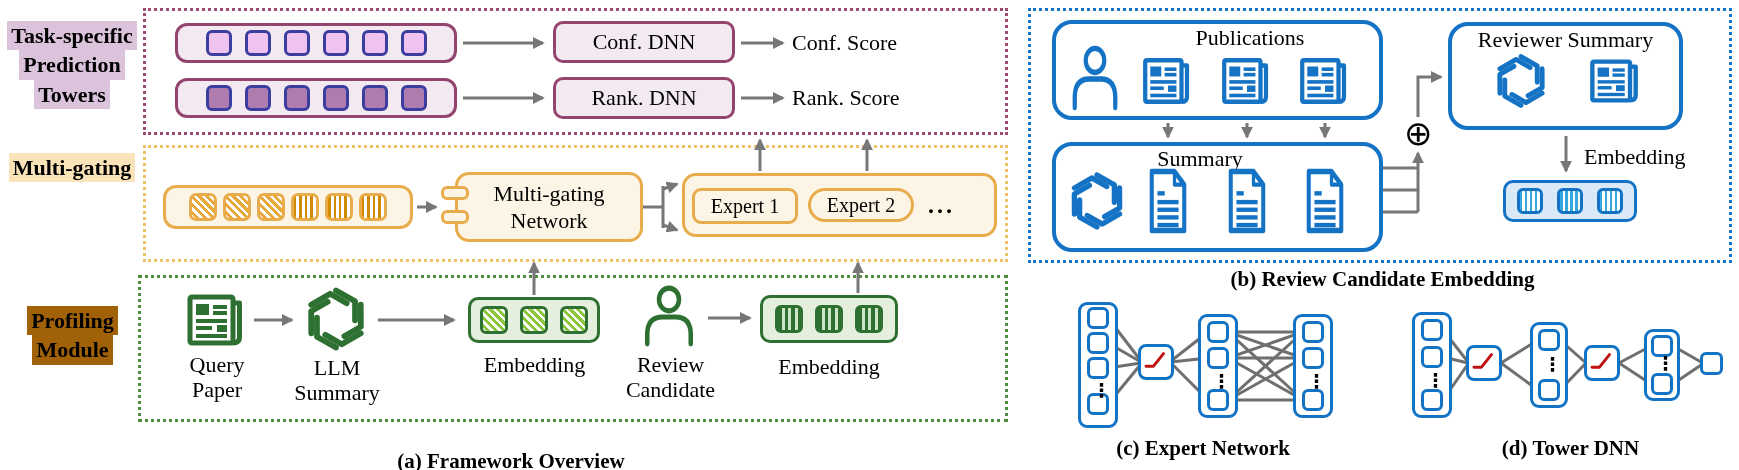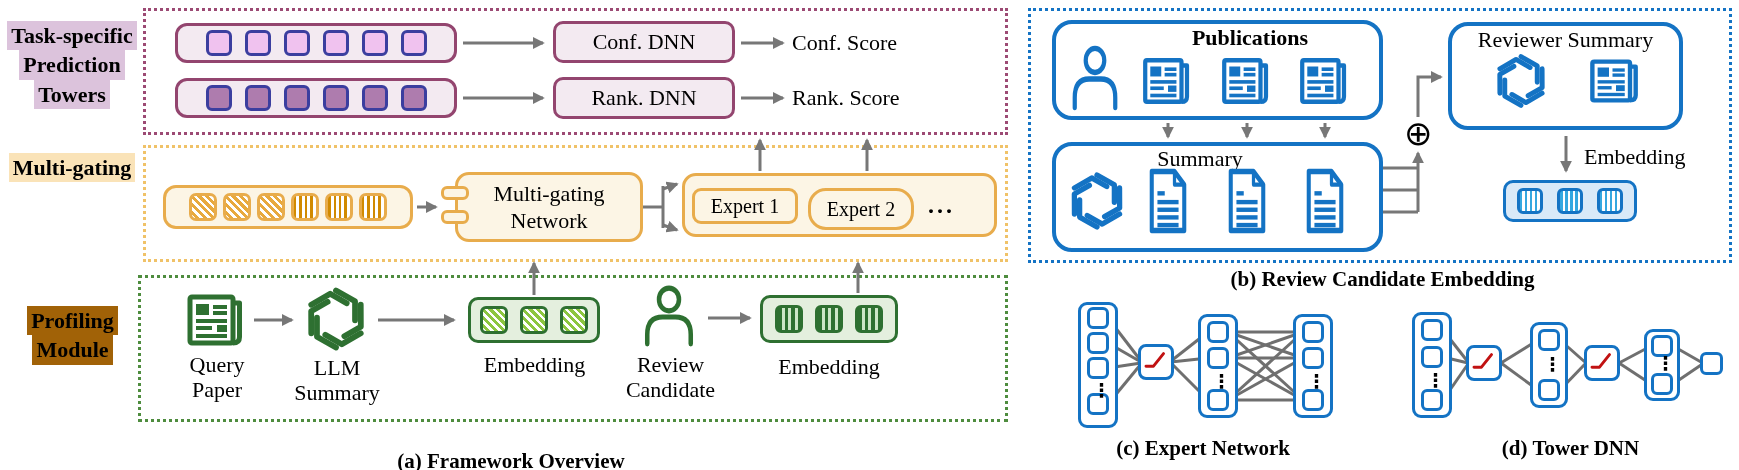--- a/index.html
+++ b/index.html
@@ -243,21 +243,21 @@
     <div class="msq msq-vert"></div>
   </div>
   <div class="obox" style="left:455px; top:172px; width:188px; height:70px; display:flex; flex-direction:column; align-items:center; justify-content:center; font:22px 'Liberation Serif',serif; line-height:1.25;">
     <span>Multi-gating</span>
     <span>Network</span>
   </div>
   <div class="gate-tab" style="left:441px; top:186px;"></div>
   <div class="gate-tab" style="left:441px; top:210px;"></div>
   <div class="obox" style="left:682px; top:173px; width:315px; height:64px;"></div>
   <div class="obox" style="left:692px; top:188px; width:106px; height:36px; border-radius:9px; display:flex; align-items:center; justify-content:center; font:20px 'Liberation Serif',serif;">Expert 1</div>
-  <div class="obox" style="left:808px; top:188px; width:106px; height:42px; border-radius:18px; display:flex; align-items:center; justify-content:center; font:20px 'Liberation Serif',serif;">Expert 2</div>
+  <div class="obox" style="left:808px; top:188px; width:106px; height:34px; border-radius:18px; display:flex; align-items:center; justify-content:center; font:20px 'Liberation Serif',serif;">Expert 2</div>
   <div class="hdots" style="left:928px; top:192px;">...</div>
 
   <div class="iconbox" style="left:185px; top:288px; color:#2E7031;">
     <svg width="64" height="64">
         <use href="#sym-news"></use>
       </svg>
   </div>
   <div class="plabel" style="left:158px; top:352px; width:118px;">
     <span>Query</span><br>
     <span>Paper</span>
@@ -289,21 +289,21 @@
   <div class="gstrip" style="left:760px; top:295px; width:138px; height:48px;">
     <div class="gsq gsq-vert"></div>
     <div class="gsq gsq-vert"></div>
     <div class="gsq gsq-vert"></div>
   </div>
   <div class="plabel" style="left:765px; top:354px; width:128px;">Embedding</div>
 
   <div class="cap" style="left:356px; top:434px; width:310px;margin-top:15px;">(a) Framework Overview</div>
 
   <div class="bluebox" style="left:1052px; top:20px; width:331px; height:100px;"></div>
-  <div class="btitle" style="left:1160px; top:25px; width:180px;font-weight:bold;">Publications</div>
+  <div class="btitle" style="left:1160px; top:25px; width:180px;">Publications</div>
   <div class="iconbox" style="left:1068px; top:44px; color:#1473C4;">
     <svg width="54" height="70" viewBox="0 0 64 64" preserveAspectRatio="none">
         <use href="#sym-person"></use>
       </svg>
   </div>
   <div class="iconbox" style="left:1141px; top:52px; color:#1473C4;">
     <svg width="54" height="58" viewBox="0 0 64 64" preserveAspectRatio="none">
         <use href="#sym-news"></use>
       </svg>
   </div>

